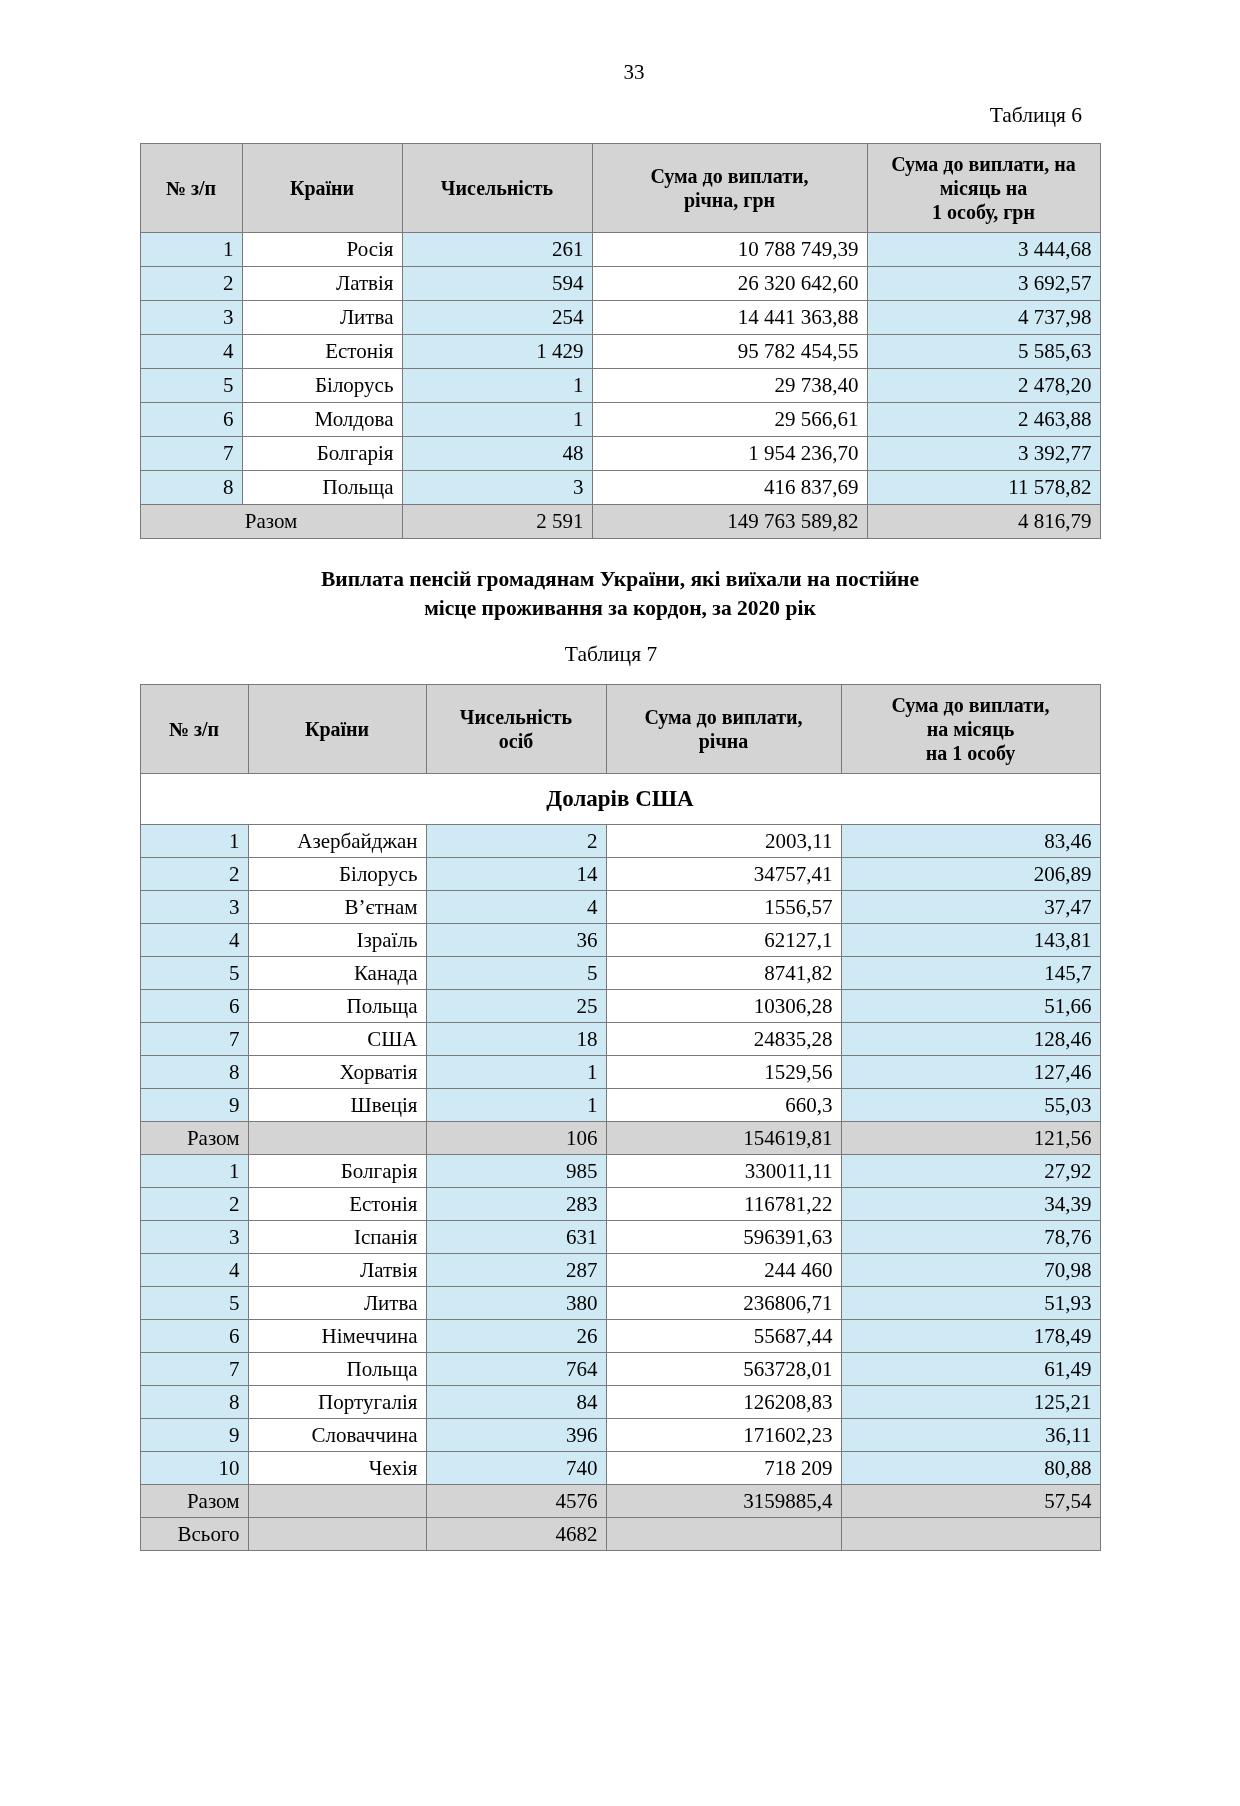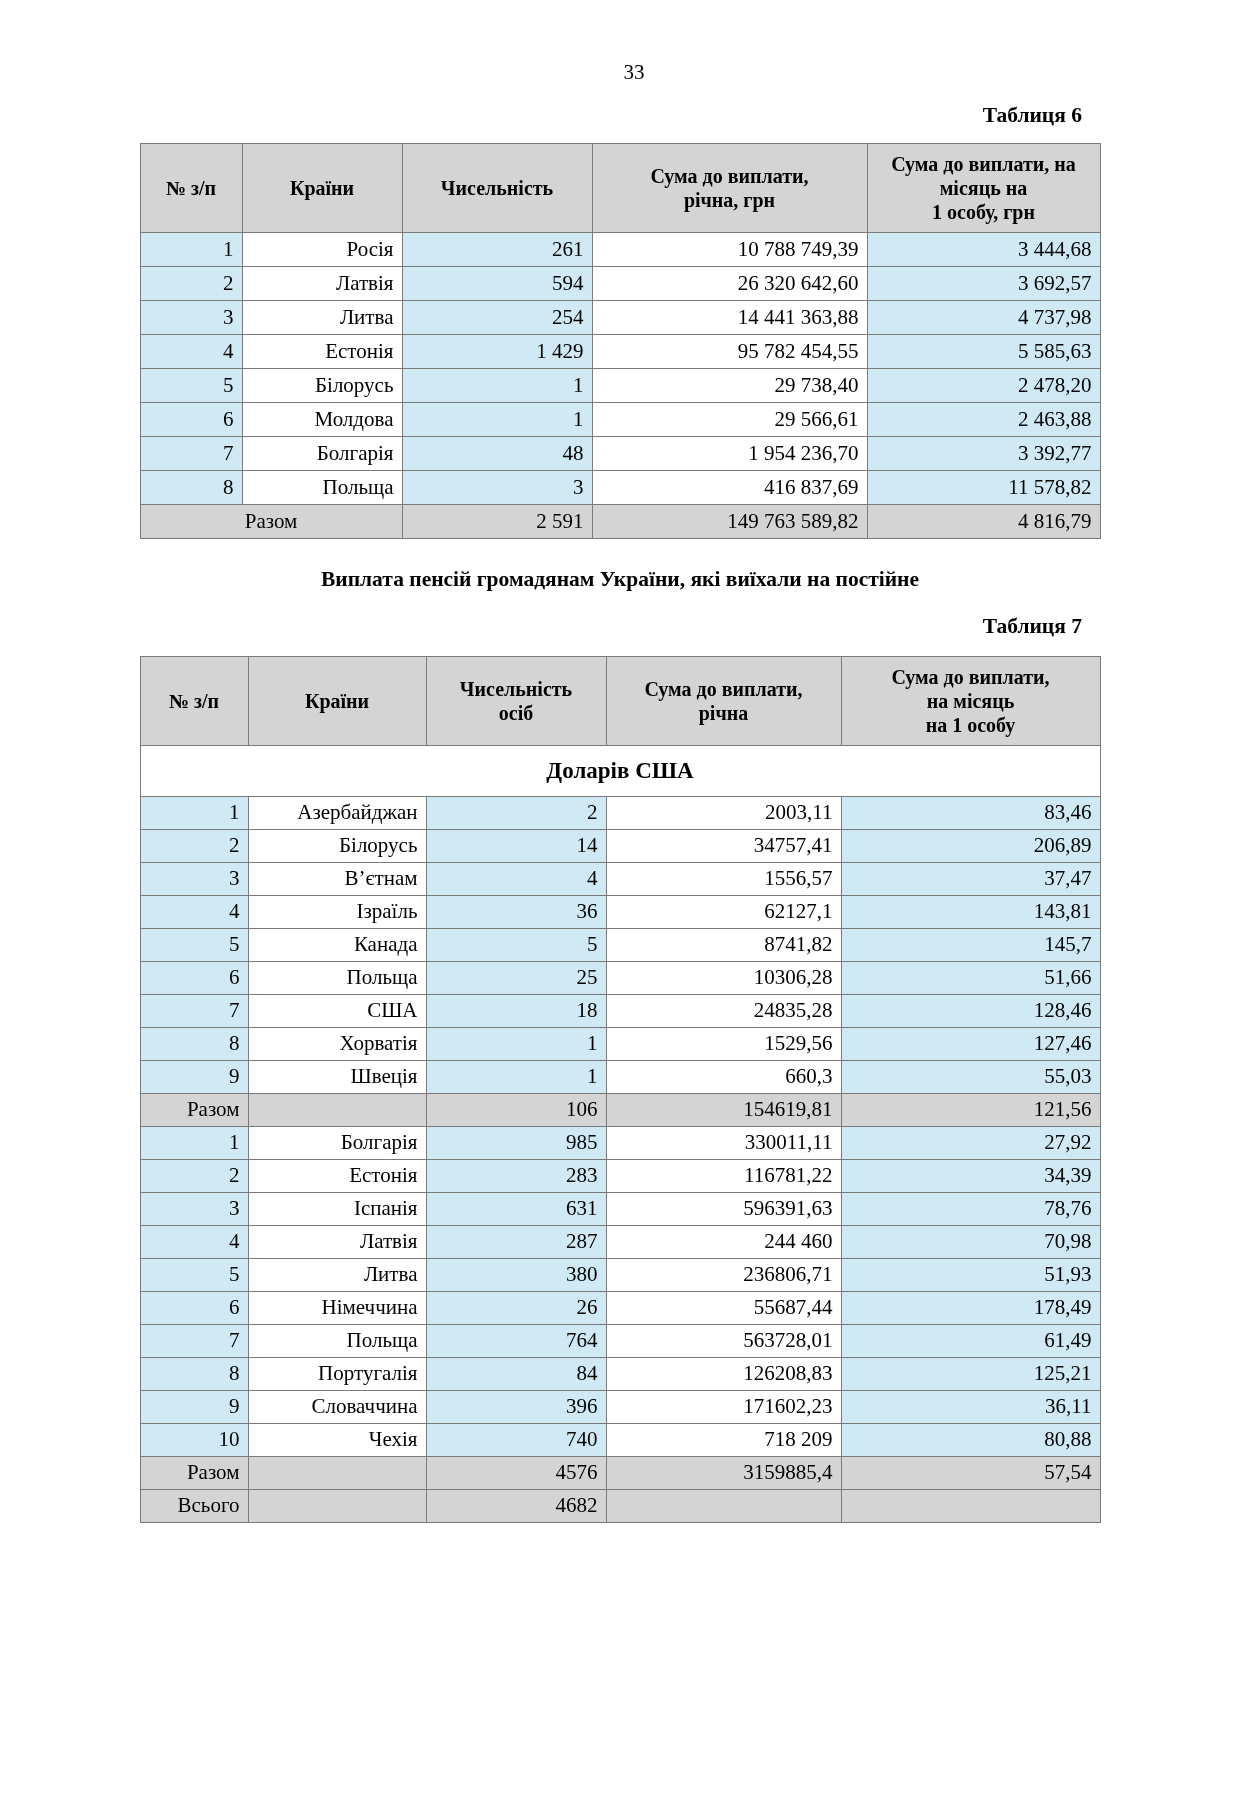--- a/index.html
+++ b/index.html
@@ -34,30 +34,30 @@
     font-weight: bold;
     font-size: 21.5px;
     line-height: 1.32;
     margin: 0 auto;
     width: 760px;
   }
   .title-1 { margin-top: 42px; }
   .title-2 { margin-top: 26px; }
   .table-caption {
     text-align: right;
-    font-weight: bold;
+    font-weight: normal;
     font-size: 21.5px;
     width: 960px;
     margin: 0 auto;
     padding-right: 18px;
     box-sizing: border-box;
     line-height: 1.5;
   }
   .caption-1 { margin-top: 16px; }
-  .caption-2 { margin-top: 16px; }
+  .caption-2 { margin-top: 16px; text-align: center; }
 
   table.data {
     border-collapse: collapse;
     margin: 0 auto;
     table-layout: fixed;
     font-size: 21px;
   }
   table.data td, table.data th {
     border: 1px solid #7a7a7a;
     padding: 3px 8px;
@@ -202,20 +202,21 @@
           <td class="cell-grey center" colspan="2">Разом</td>
           <td class="cell-grey num">2 591</td>
           <td class="cell-grey num">149 763 589,82</td>
           <td class="cell-grey num">4 816,79</td>
         </tr>
       </tbody>
   </table>
 
   <div class="doc-title title-2">
     <div>Виплата пенсій громадянам України, які виїхали на постійне</div>
+    <div>місце проживання за кордон, за 2020 рік</div>
   </div>
 
   <div class="table-caption caption-2">Таблиця 7</div>
 
   <table class="data" id="table7">
     <colgroup>
       <col class="c0">
         <col class="c1">
         <col class="c2">
         <col class="c3">

